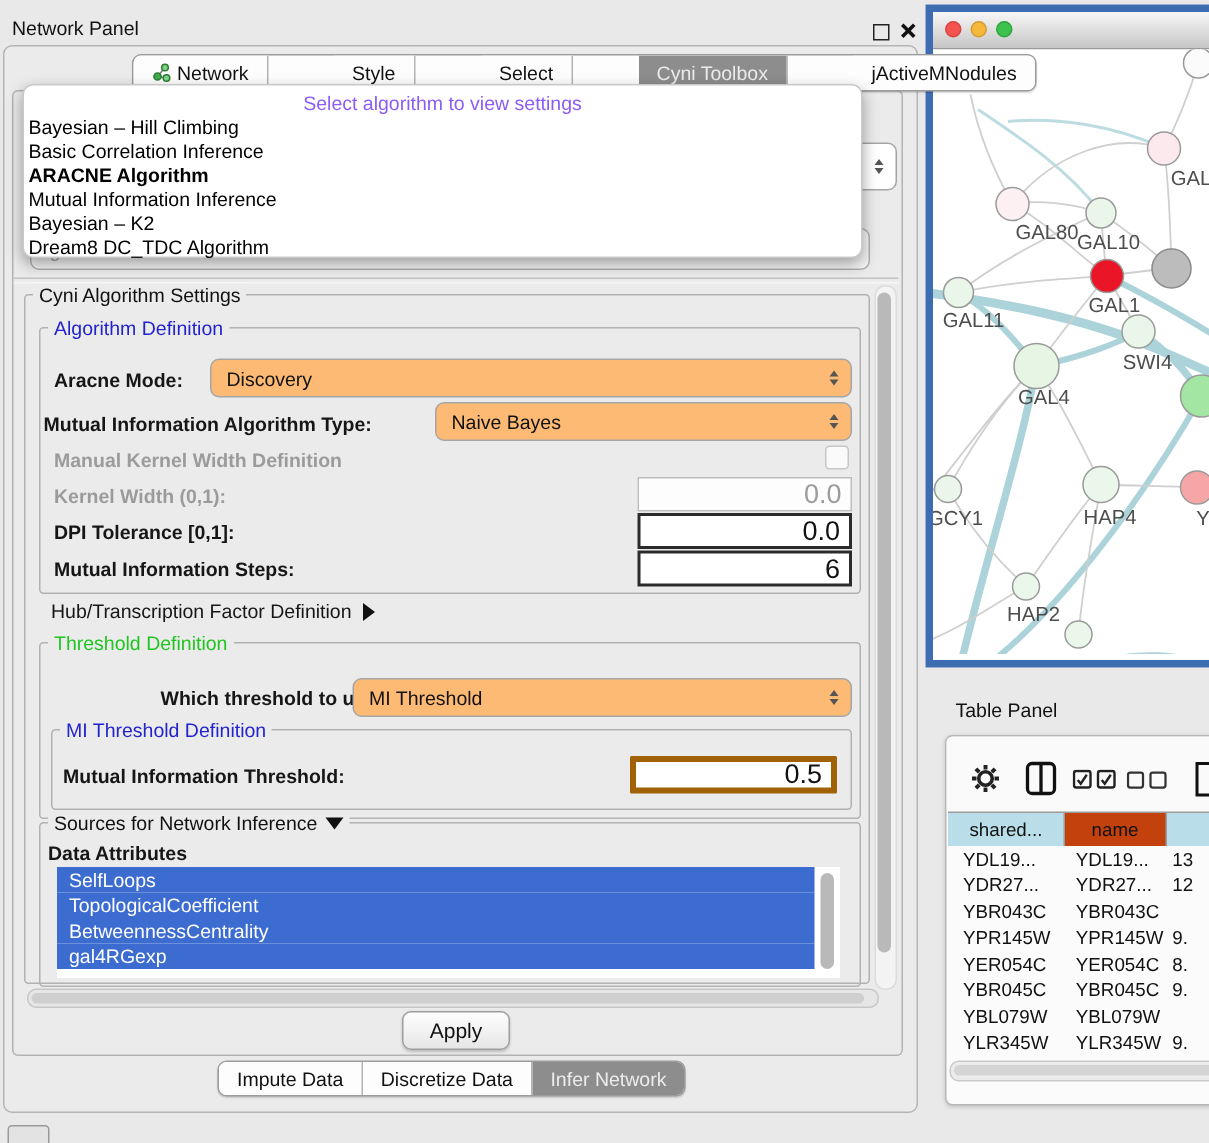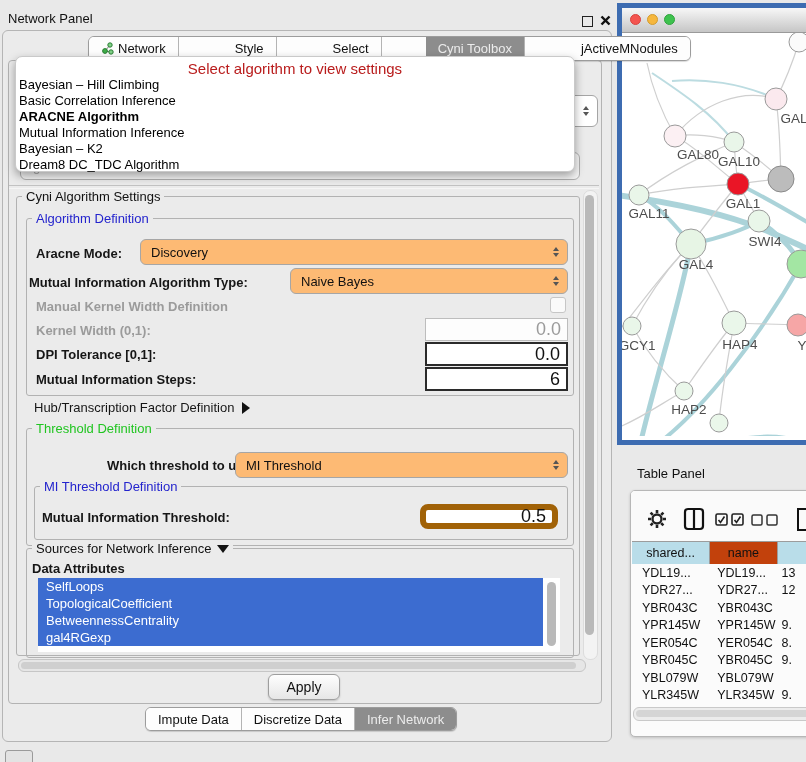--- a/index.html
+++ b/index.html
@@ -20,21 +20,21 @@
        background:#fdfdfd;border-right:1px solid #b4b4b4;white-space:nowrap;}
   .tab:last-child{border-right:none;}
   .tab.active{background:#8d8d8d;color:#ececec;}
   .inner-panel{position:absolute;left:8px;top:60px;width:592px;height:642px;border:1px solid #b3b3b3;
                border-radius:4px;background:#ebebeb;}
   .hline{position:absolute;left:9px;top:185px;width:590px;height:2px;border-top:1px solid #c2c2c2;border-bottom:1px solid #f5f5f5;}
   
   .popup{position:absolute;left:15px;top:56px;width:560px;height:116px;background:#fff;
          border:1px solid #c9c9c9;border-radius:7px;box-shadow:0 4px 10px rgba(0,0,0,.35);
          z-index:40;padding-top:3px;box-sizing:border-box;}
-  .popup-placeholder{text-align:center;color:#b91c1c;font-size:15px;height:17px;line-height:17px;}
+  .popup-placeholder{text-align:center;color:#8b5cf6;font-size:13px;height:17px;line-height:17px;}
   .algo-item{font-size:13px;height:16px;line-height:16px;padding-left:3px;white-space:nowrap;color:#000;}
   .selected-algo{font-weight:bold;}
   .bg-combo{position:absolute;left:20px;top:152px;width:560px;height:28px;border:1px solid #b0b0b0;
             border-radius:6px;background:#f5f5f5;z-index:5;display:flex;align-items:center;
             padding:0 12px;color:#a9a9a9;font-size:13px;box-sizing:border-box;}
   .frag-combo{position:absolute;left:550px;top:95px;width:46px;height:30px;border:1px solid #a5a5a5;
               border-radius:6px;background:#fff;z-index:4;}
   
   .grp{position:absolute;border:1px solid #b2b2b2;border-radius:3px;}
   .grp-title{position:absolute;background:#ebebeb;padding:0 4px;font-size:13px;white-space:nowrap;
@@ -46,21 +46,21 @@
   .combo{position:absolute;background:#fdba74;border:1px solid #a6a6a6;border-radius:6px;font-size:13px;
          display:flex;align-items:center;padding:0 10px;box-sizing:border-box;}
   .stepper{position:absolute;right:8px;top:50%;transform:translateY(-50%);display:flex;flex-direction:column;gap:2px;}
   .tri-up{width:0;height:0;border-left:3.5px solid transparent;border-right:3.5px solid transparent;border-bottom:4.5px solid #555;}
   .tri-dn{width:0;height:0;border-left:3.5px solid transparent;border-right:3.5px solid transparent;border-top:4.5px solid #555;}
   .tri-right{width:0;height:0;border-top:6px solid transparent;border-bottom:6px solid transparent;border-left:8px solid #111;}
   .tri-down-b{width:0;height:0;border-left:6px solid transparent;border-right:6px solid transparent;border-top:8px solid #111;}
   .field{position:absolute;background:#fff;font-size:18px;display:flex;align-items:center;
          justify-content:flex-end;padding:2px 6px;box-sizing:border-box;}
   .field.strong{border:2px solid #2b2b2b;}
-  .field.norm{border:6px solid #a16207;border-radius:8px;}
+  .field.norm{border:4px solid #a16207;border-radius:1px;}
   .field.dis{border:1px solid #bdbdbd;color:#9b9b9b;background:#fdfdfd;}
   .cb{position:absolute;width:14px;height:14px;border:1px solid #c6c6c6;border-radius:3px;background:#fafafa;}
   .vscroll{position:absolute;left:583px;top:190px;width:13px;height:468px;background:#f3f3f3;
            border:1px solid #dcdcdc;border-radius:7px;}
   .vthumb{position:absolute;left:1px;top:4px;width:9px;height:440px;background:#b9b9b9;border-radius:5px;}
   .attr-list{position:absolute;left:38px;top:578px;width:522px;height:74px;background:#fff;overflow:hidden;}
   .attr-item{height:17px;line-height:17px;width:505px;background:#3c6cd0;color:#fff;font-size:13px;padding-left:8px;box-sizing:border-box;white-space:nowrap;}
   .attr-scroll{position:absolute;left:547px;top:582px;width:9px;height:64px;background:#b9b9b9;border-radius:5px;}
   .hscroll{position:absolute;left:18px;top:659px;width:566px;height:11px;background:#e6e6e6;border:1px solid #c6c6c6;border-radius:6px;}
   .hthumb{position:absolute;left:2px;top:1.5px;width:555px;height:7px;background:#cfcfcf;border-radius:4px;}

